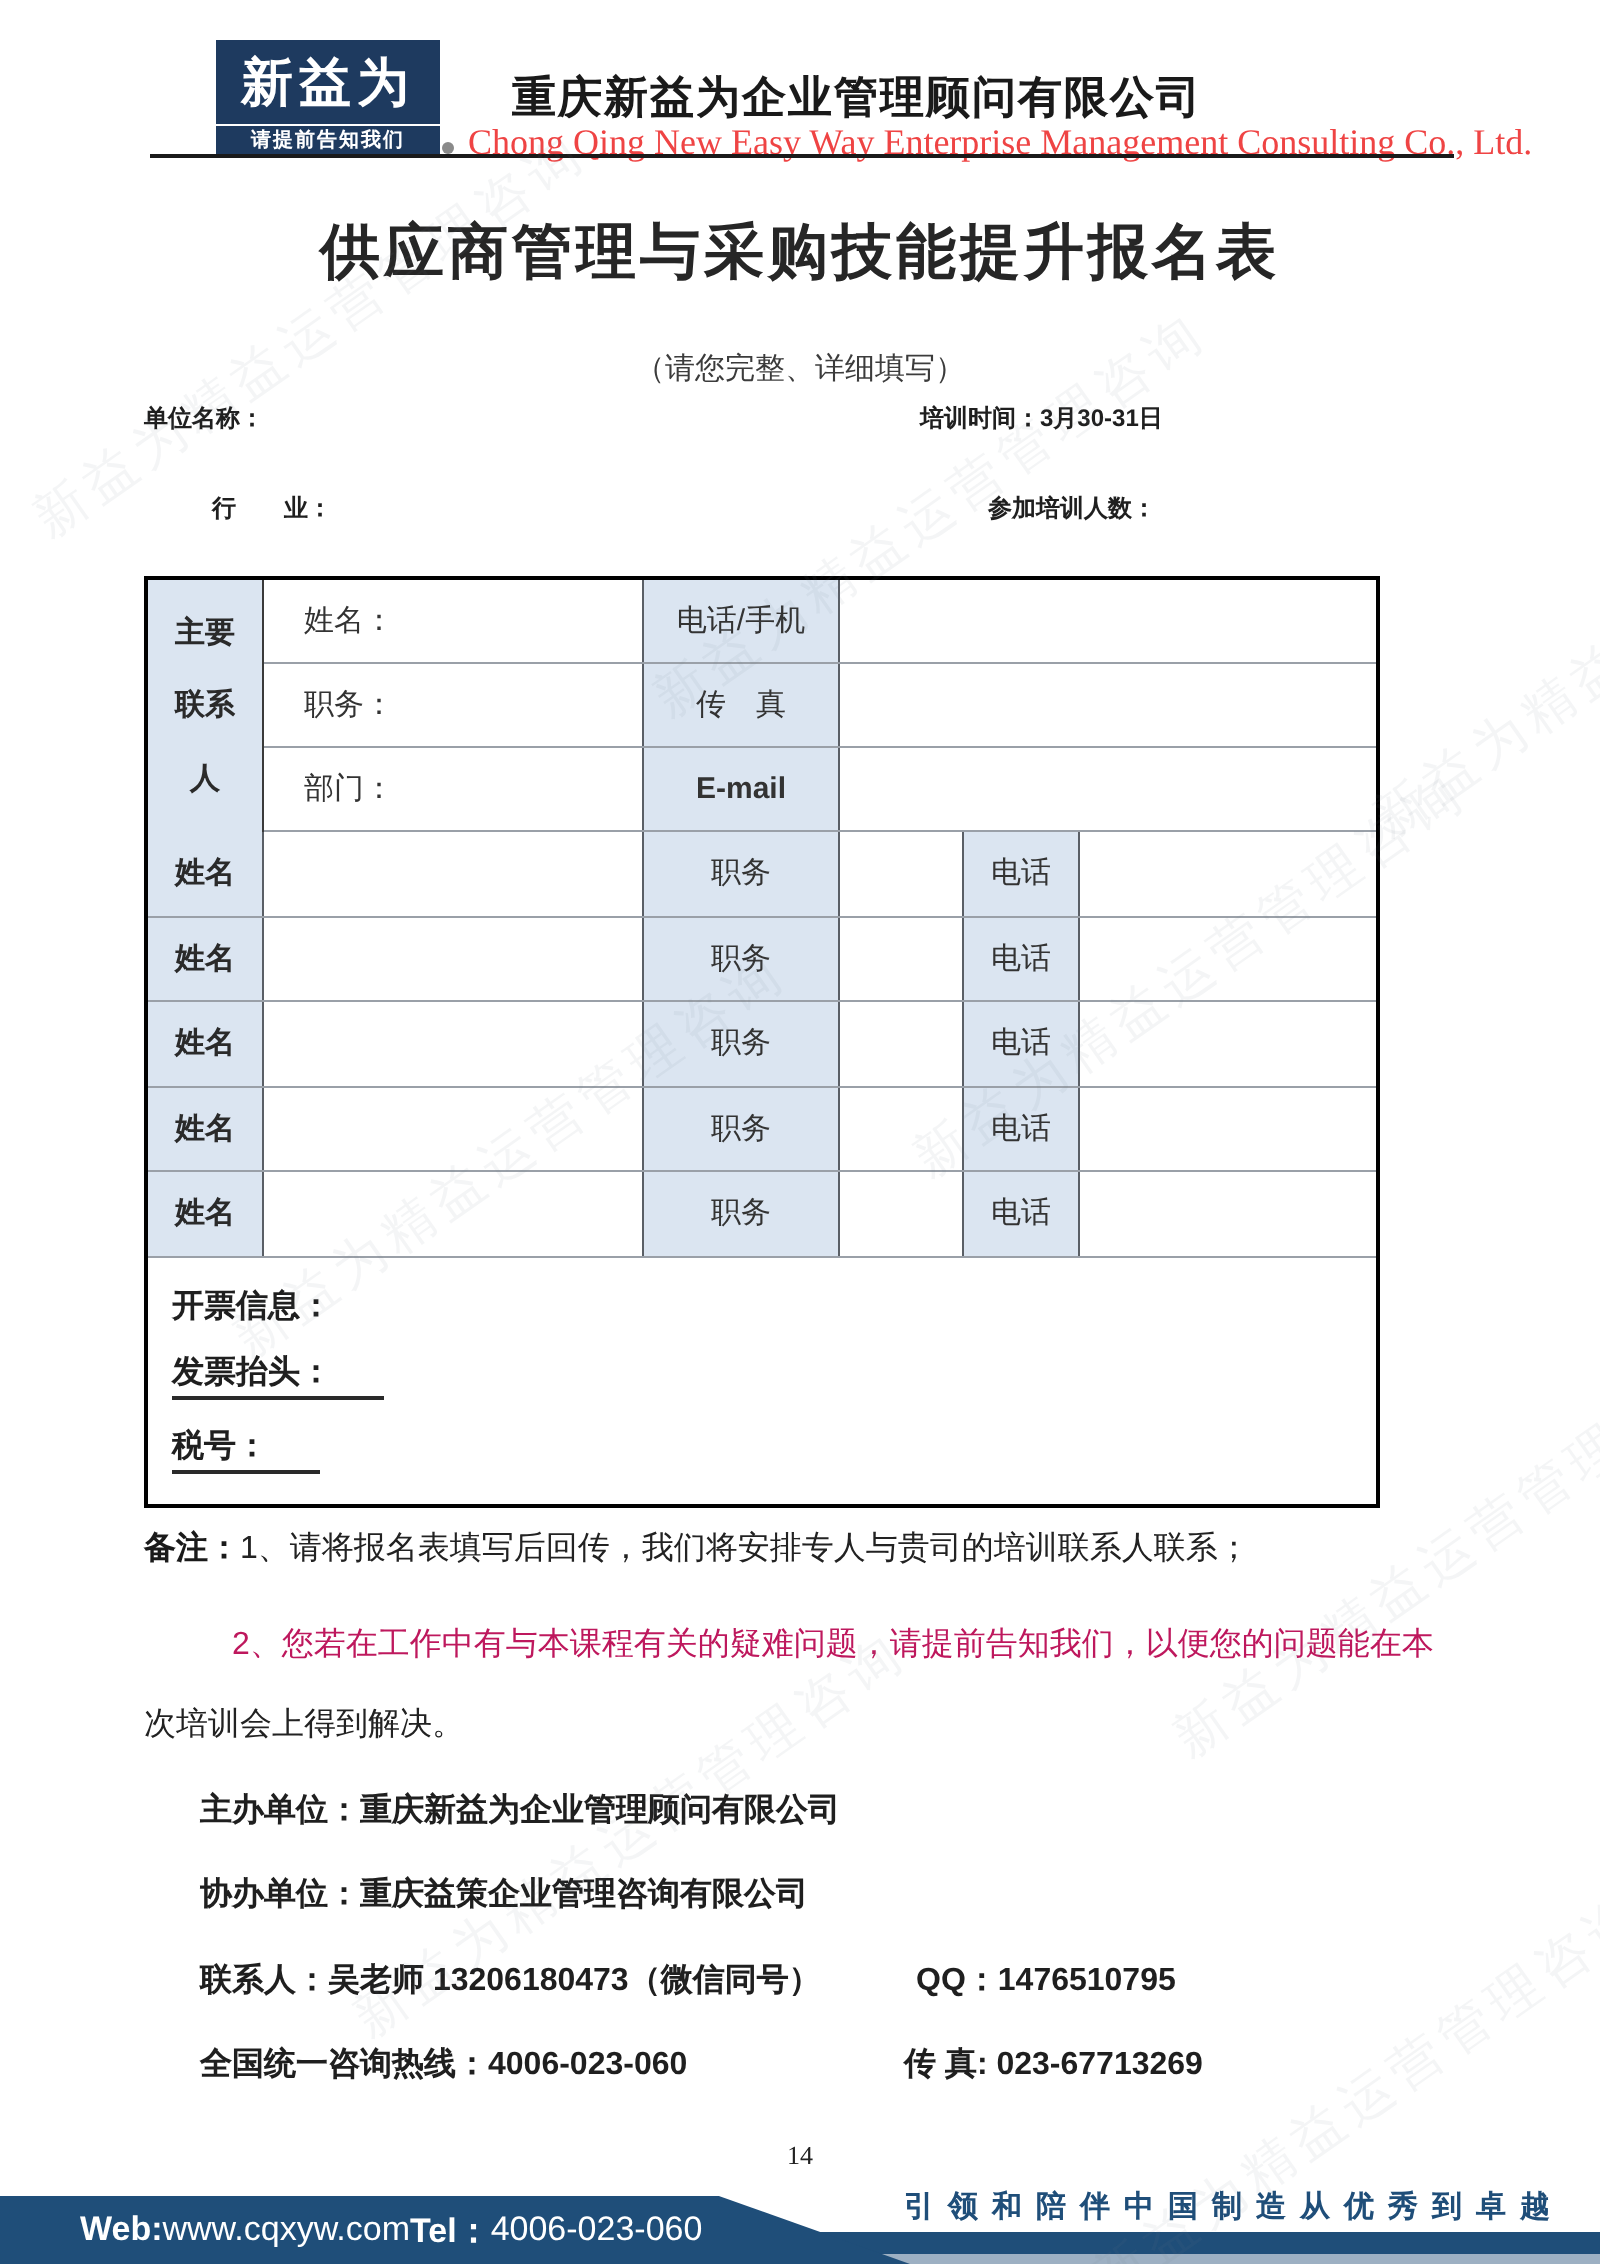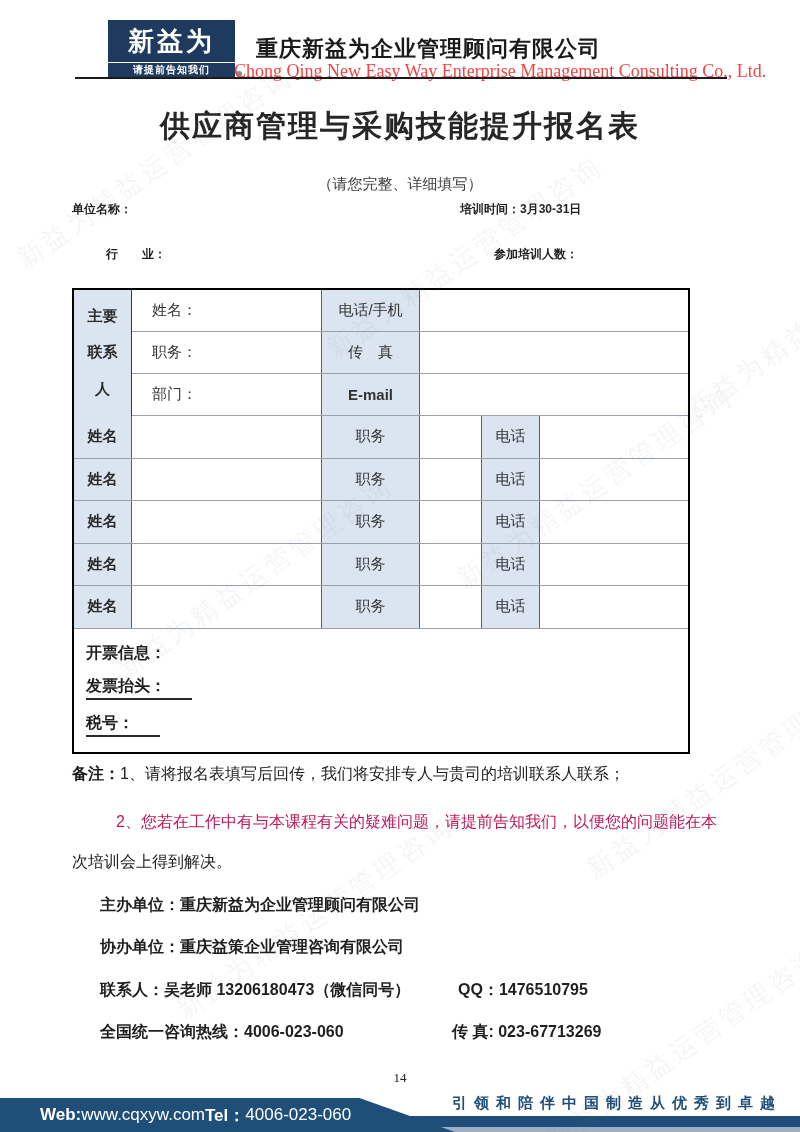--- a/index.html
+++ b/index.html
@@ -1,20 +1,20 @@
 <!DOCTYPE html>
 <html><head>
 <meta charset="utf-8">
 <style>
   * { margin:0; padding:0; box-sizing:border-box; }
   body { font-family:"Liberation Sans","DejaVu Sans",sans-serif; background:#ffffff; }
   .page { position:relative; width:800px; height:1132px; background:#ffffff; overflow:hidden; }
 
   
-  .logo { position:absolute; left:108px; top:20px; width:127px; }
+  .logo { position:absolute; left:108px; top:20px; width:112px; }
   .logo-box { background:#1e3a5f; color:#ffffff; height:42px; display:flex; align-items:center;
               justify-content:center; font-size:26px; font-weight:bold; letter-spacing:3px; }
   .logo-strip { background:#1e3a5f; color:#ffffff; height:15px; display:flex; align-items:center;
                 justify-content:center; font-size:10px; font-weight:bold; letter-spacing:1px;
                 border-top:1px solid #ffffff; position:relative; }
   .logo-dot { position:absolute; right:-7px; bottom:0; width:6px; height:6px; border-radius:50%;
               background:#8a8a8a; }
   .company-cn { position:absolute; left:256px; top:34px; font-size:22px; font-weight:bold;
                 color:#1a1a1a; letter-spacing:1px; }
   .company-en { position:absolute; left:234px; top:61px; font-size:18px; color:#ef4444;

